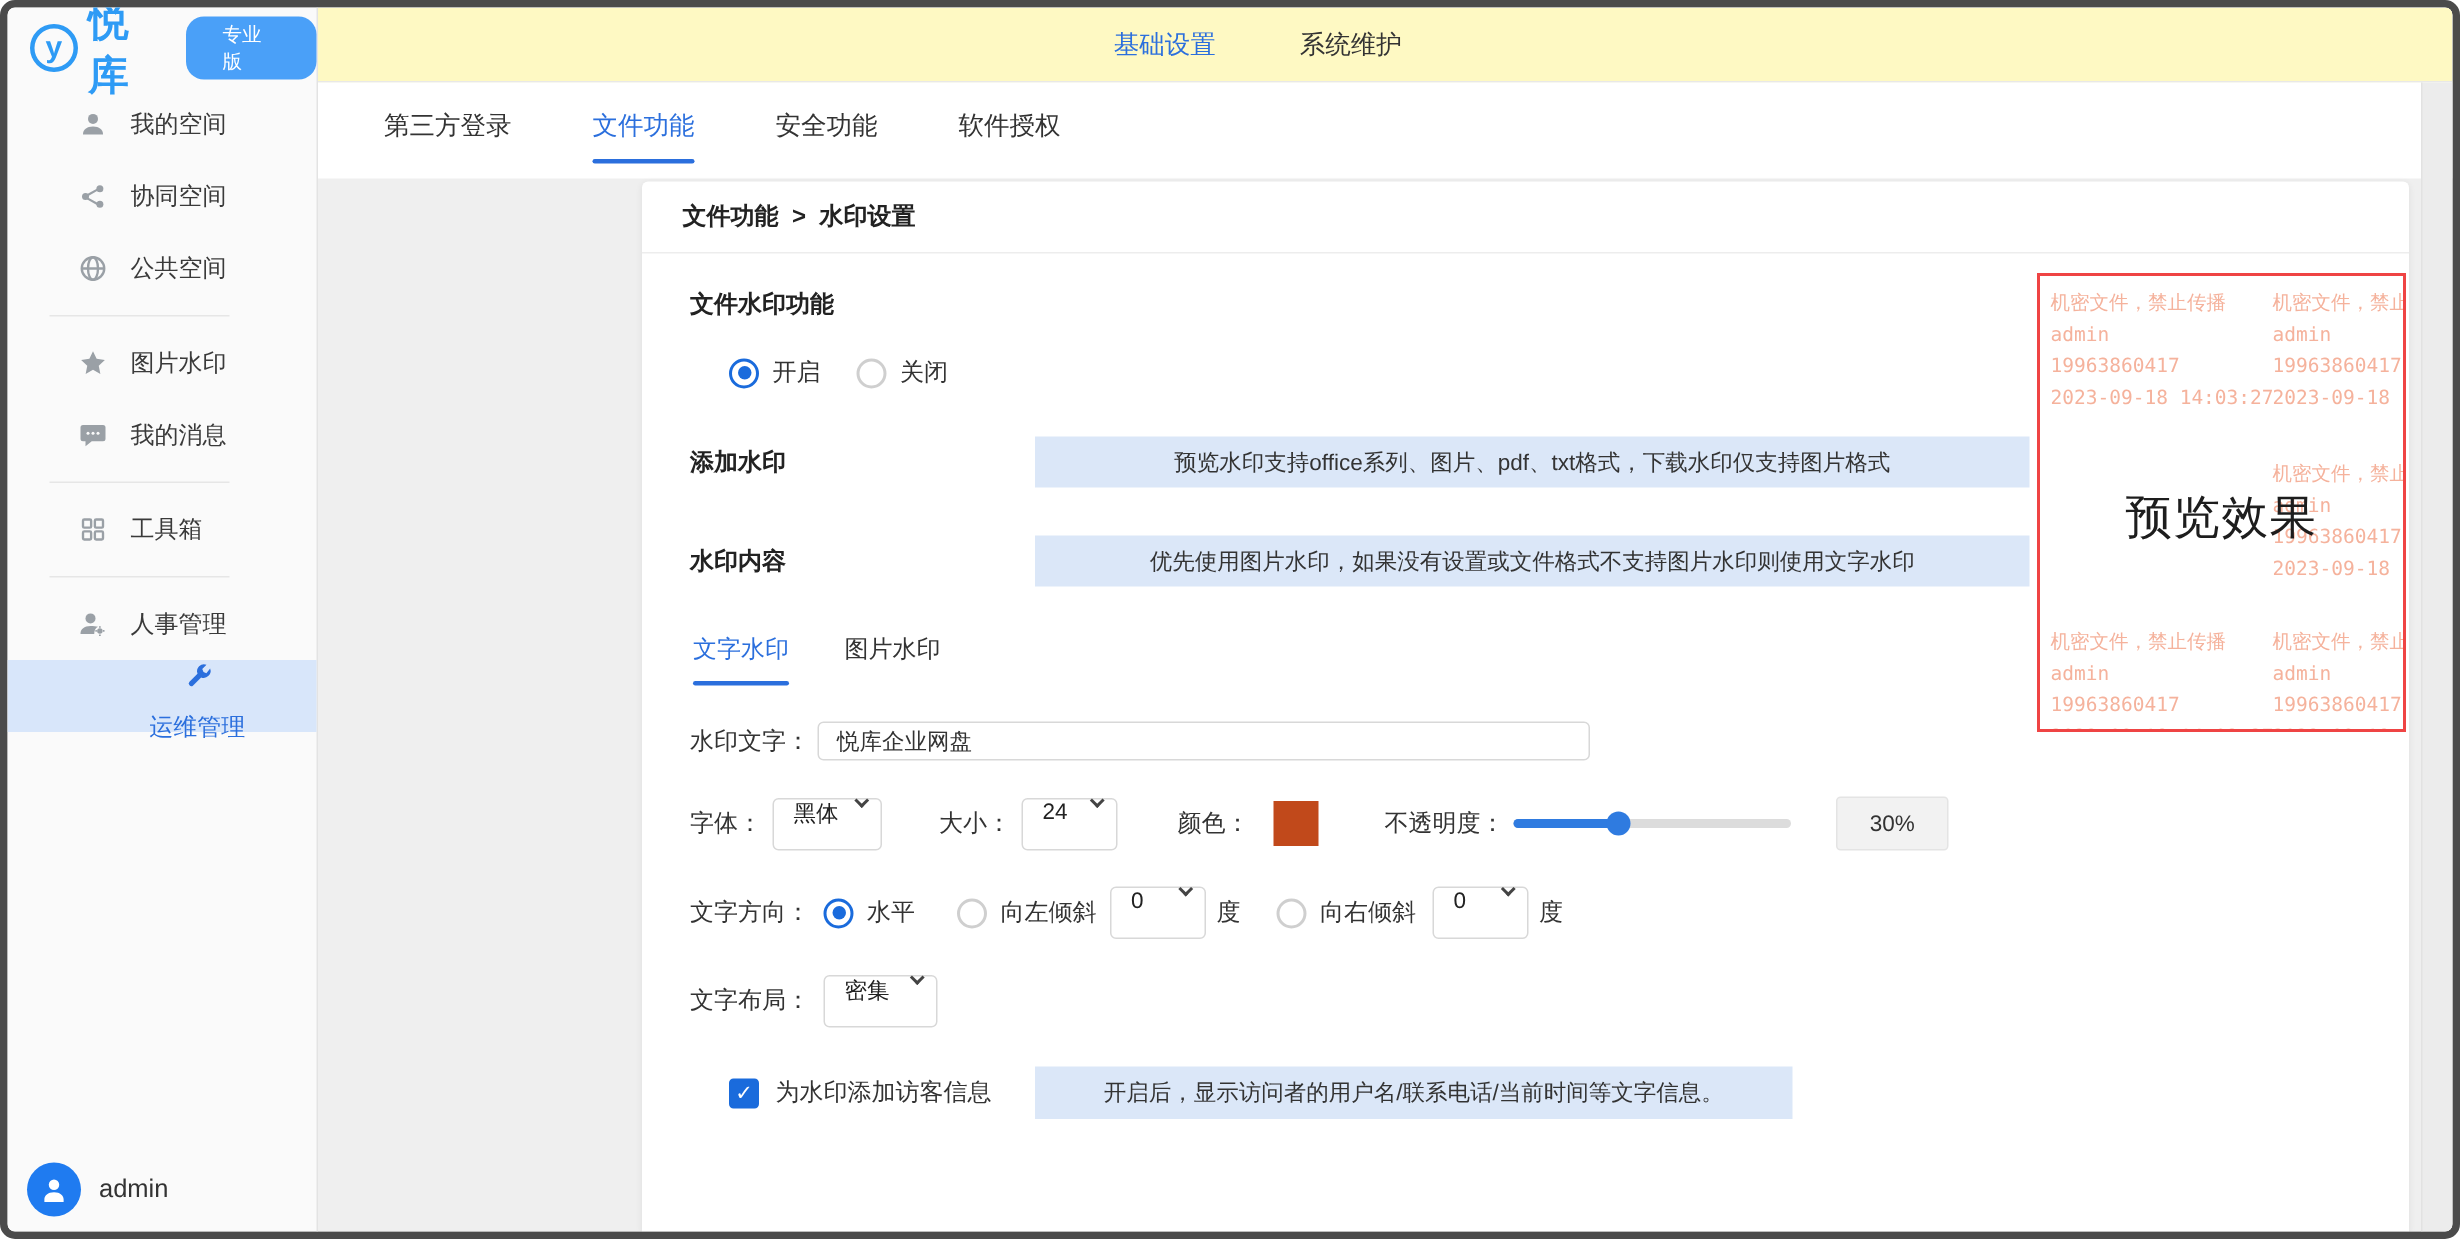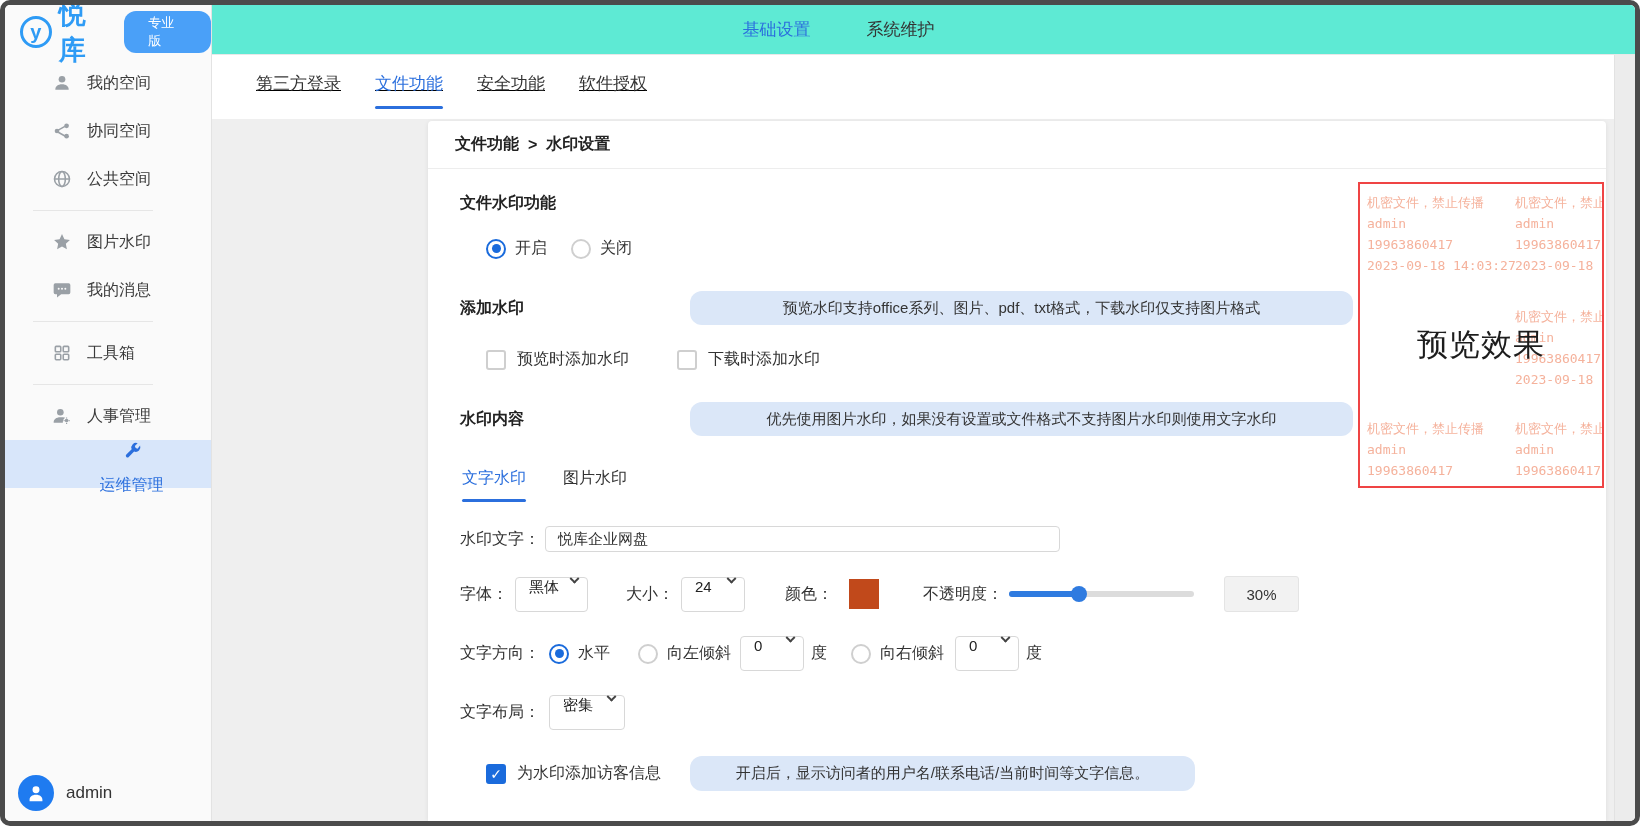--- a/index.html
+++ b/index.html
@@ -16,25 +16,25 @@
   .nav-item { height:48px; display:flex; align-items:center; padding-left:47px; gap:15px; font-size:16px; color:#3a3a3a; cursor:pointer; }
   .nav-item .ico { width:20px; height:20px; display:flex; align-items:center; justify-content:center; }
   .nav-item.active { background:#d8e6fa; color:#2b6fdd;flex-direction:column; }
   .side-divider { height:1px; background:#e6e6e6; margin:7px 58px 7px 28px; }
   .side-spacer { flex:1; }
   .user-row { height:48px; display:flex; align-items:center; padding-left:13px; gap:12px; margin-bottom:4px; font-size:17px; color:#333; }
   .avatar { width:36px; height:36px; border-radius:50%; background:#1f7bf0; display:flex; align-items:center; justify-content:center; }
 
   
   .main { flex:1; position:relative; background:#efefef; overflow:hidden; }
-  .topbar { height:50px; background:#5eead4; border-bottom:1px solid #e8e8e8; display:flex; align-items:center; justify-content:center; gap:56px; }
+  .topbar { height:50px; background:#fef9c3; border-bottom:1px solid #e8e8e8; display:flex; align-items:center; justify-content:center; gap:56px; }
   .topnav-group { display:flex; gap:56px; transform:translateX(-85px); }
   .topnav-link { font-size:17px; color:#333; cursor:pointer; }
   .topnav-link.active { color:#2b6fdd; }
-  .tabrow { height:64px; background:#fff; display:flex; align-items:center; padding-left:44px; gap:34px;text-decoration:underline; }
+  .tabrow { height:64px; background:#fff; display:flex; align-items:center; padding-left:44px; gap:54px; }
   .tab { font-size:17px; color:#333; position:relative; padding:6px 0 14px 0; cursor:pointer; }
   .tab.active { color:#2b6fdd; }
   .tab.active::after { content:""; position:absolute; left:0; right:0; bottom:0; height:3px; background:#2b6fdd; border-radius:2px; }
   .scroll-strip { position:absolute; top:50px; right:0; bottom:0; width:21px; background:#ececec; border-left:1px solid #e2e2e2; }
 
   .content { position:absolute; top:114px; left:0; right:21px; bottom:0; }
   .subcard { position:absolute; left:26px; top:2px; width:170px; background:#fff; border-radius:4px; box-shadow:0 1px 5px rgba(0,0,0,0.10); padding:14px 0 16px 0; }
   .subitem { height:45px; margin:0 10px 0 13px; display:flex; align-items:center; padding-left:14px; font-size:16px; color:#333; cursor:pointer; border-radius:2px; }
   .subitem.active { background:#dce8f9; }
 
@@ -43,21 +43,21 @@
   .form { padding:24px 0 0 32px; font-size:16px; color:#333; position:relative; }
   .sec-title { font-weight:bold; font-size:16px; color:#222; }
 
   .radio-row { display:flex; align-items:center; gap:24px; margin:24px 0 0 26px; }
   .radio { display:flex; align-items:center; gap:9px; cursor:pointer; }
   .rdot { width:20px; height:20px; border-radius:50%; border:2px solid #cfcfcf; background:#fff; display:flex; align-items:center; justify-content:center; }
   .radio.checked .rdot { border-color:#1a6bdc; }
   .radio.checked .rdot::after { content:""; width:9px; height:9px; border-radius:50%; background:#1a6bdc; }
 
   .label-info-row { position:relative; margin-top:32px; height:34px; display:flex; align-items:center; }
-  .infobox { position:absolute; left:230px; top:0; height:34px; background:#dbe7f8; border-radius:12px; display:flex; align-items:center; justify-content:center; font-size:15px; color:#333; }
+  .infobox { position:absolute; left:230px; top:0; height:34px; background:#dbe7f8; border-radius:0; display:flex; align-items:center; justify-content:center; font-size:15px; color:#333; }
   .infobox.w1 { width:663px; }
   .infobox.w2 { width:663px; }
   .infobox.w3 { width:505px; }
 
   .check-row { display:flex; align-items:center; gap:48px; margin:24px 0 0 26px; }
   .check { display:flex; align-items:center; gap:11px; cursor:pointer; }
   .cbox { width:20px; height:20px; border:2px solid #cfcfcf; border-radius:3px; background:#fff; display:flex; align-items:center; justify-content:center; }
   .check.checked .cbox { background:#1a6bdc; border-color:#1a6bdc; color:#fff; font-size:14px; font-weight:bold; }
 
   .wm-tabs { display:flex; gap:37px; margin:32px 0 0 2px; }
@@ -245,30 +245,20 @@
               <span class="rdot"></span>
               <span>关闭</span>
             </span>
           </div>
 
           <div class="label-info-row">
             <span class="sec-title">添加水印</span>
             <span class="infobox w1">预览水印支持office系列、图片、pdf、txt格式，下载水印仅支持图片格式</span>
           </div>
 
-          <div class="check-row">
-            <span class="check">
-              <span class="cbox"></span>
-              <span>预览时添加水印</span>
-            </span>
-            <span class="check">
-              <span class="cbox"></span>
-              <span>下载时添加水印</span>
-            </span>
-          </div>
 
           <div class="label-info-row">
             <span class="sec-title">水印内容</span>
             <span class="infobox w2">优先使用图片水印，如果没有设置或文件格式不支持图片水印则使用文字水印</span>
           </div>
 
           <div class="wm-tabs">
             <span class="wm-tab active">文字水印</span>
             <span class="wm-tab">图片水印</span>
           </div>

